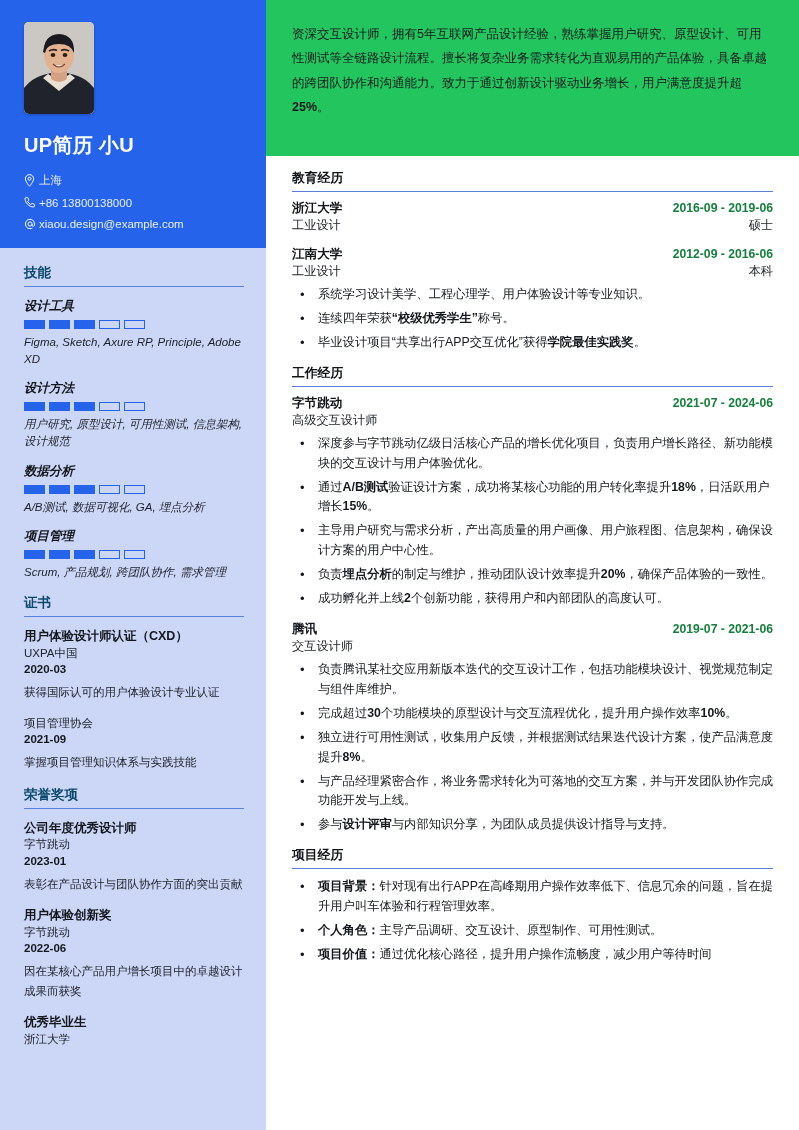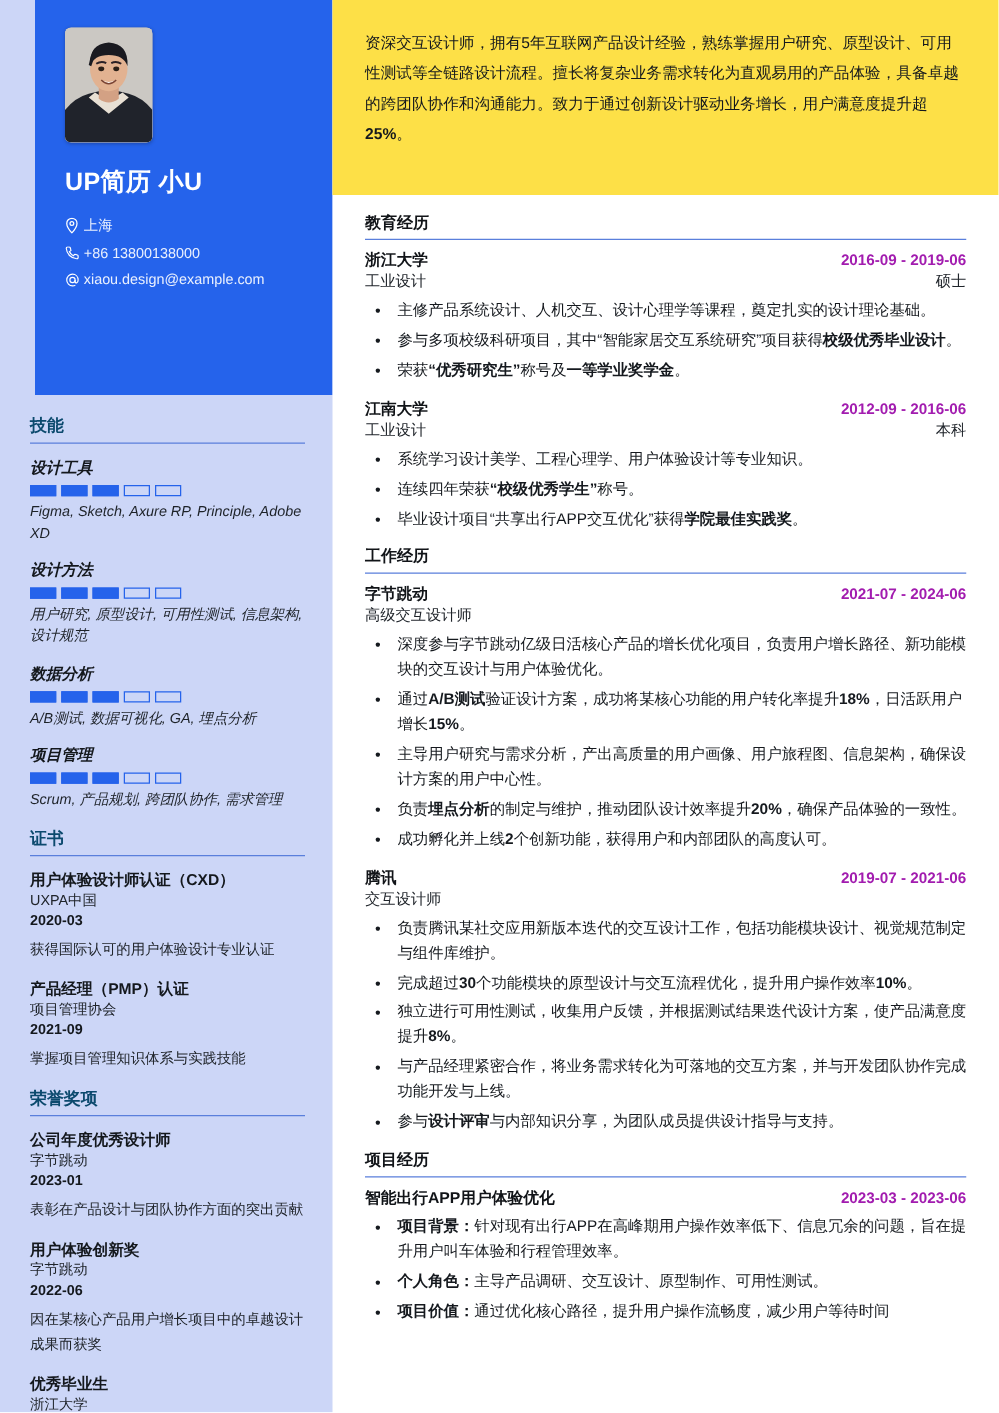--- a/index.html
+++ b/index.html
@@ -23,22 +23,21 @@
   .sidebar {
     width: 266px;
     flex: 0 0 266px;
     background: #ccd6f7;
     position: relative;
     overflow: hidden;
   }
   .sidebar-head {
     background: #2563eb;
     padding: 22px 22px 22px 24px;
-    height: 316px;
-    margin-left: 28px;
+    height: 248px;
   }
   .avatar {
     width: 70px;
     height: 92px;
     border-radius: 5px;
     overflow: hidden;
     background: #c9c6c1;
     position: relative;
     box-shadow: 0 1px 3px rgba(0,0,0,.25);
   }
@@ -126,21 +125,21 @@
   }
 
   
   .main {
     flex: 1 1 auto;
     min-width: 0;
     padding: 0;
     position: relative;
   }
   .summary {
-    background: #fde047;
+    background: #22c55e;
     padding: 22px 26px 24px 26px;
     font-size: 12.5px;
     line-height: 1.95;
     color: #14181d;
     min-height: 156px;
   }
   .summary b { font-weight: bold; }
 
   .main-body { padding: 14px 26px 0 26px; }
 
@@ -163,21 +162,21 @@
     gap: 10px;
   }
   .job-name {
     font-size: 12.6px;
     font-weight: bold;
     color: #111418;
   }
   .job-date {
     font-size: 12.2px;
     font-weight: bold;
-    color: #a21caf;
+    color: #15803d;
     white-space: nowrap;
   }
   .job-sub {
     font-size: 12.2px;
     color: #20252b;
     white-space: nowrap;
   }
   .job-deg {
     font-size: 12.2px;
     color: #20252b;
@@ -317,21 +316,20 @@
 
       <div class="sb-sec-title">证书</div>
       <div>
         <div class="entry">
           <div class="entry-title">用户体验设计师认证（CXD）</div>
           <div class="entry-org">UXPA中国</div>
           <div class="entry-date">2020-03</div>
           <div class="entry-desc">获得国际认可的用户体验设计专业认证</div>
         </div>
         <div class="entry">
-          <div class="entry-title">产品经理（PMP）认证</div>
           <div class="entry-org">项目管理协会</div>
           <div class="entry-date">2021-09</div>
           <div class="entry-desc">掌握项目管理知识体系与实践技能</div>
         </div>
       </div>
 
       <div class="sb-sec-title">荣誉奖项</div>
       <div>
         <div class="entry">
           <div class="entry-title">公司年度优秀设计师</div>
@@ -365,25 +363,20 @@
 
         <div class="job">
           <div class="job-row">
             <span class="job-name">浙江大学</span>
             <span class="job-date">2016-09 - 2019-06</span>
           </div>
           <div class="job-row">
             <span class="job-sub">工业设计</span>
             <span class="job-deg">硕士</span>
           </div>
-          <ul class="bullets">
-            <li>主修产品系统设计、人机交互、设计心理学等课程，奠定扎实的设计理论基础。</li>
-            <li>参与多项校级科研项目，其中“智能家居交互系统研究”项目获得<b>校级优秀毕业设计</b>。</li>
-            <li>荣获<b>“优秀研究生”</b>称号及<b>一等学业奖学金</b>。</li>
-          </ul>
         </div>
 
         <div class="job">
           <div class="job-row">
             <span class="job-name">江南大学</span>
             <span class="job-date">2012-09 - 2016-06</span>
           </div>
           <div class="job-row">
             <span class="job-sub">工业设计</span>
             <span class="job-deg">本科</span>
@@ -427,24 +420,20 @@
             <li>与产品经理紧密合作，将业务需求转化为可落地的交互方案，并与开发团队协作完成功能开发与上线。</li>
             <li>参与<b>设计评审</b>与内部知识分享，为团队成员提供设计指导与支持。</li>
           </ul>
         </div>
       </div>
 
       <div class="sec gap">
         <div class="sec-title">项目经历</div>
 
         <div class="job">
-          <div class="job-row">
-            <span class="job-name">智能出行APP用户体验优化</span>
-            <span class="job-date">2023-03 - 2023-06</span>
-          </div>
           <ul class="bullets">
             <li><b>项目背景：</b>针对现有出行APP在高峰期用户操作效率低下、信息冗余的问题，旨在提升用户叫车体验和行程管理效率。</li>
             <li><b>个人角色：</b>主导产品调研、交互设计、原型制作、可用性测试。</li>
             <li><b>项目价值：</b>通过优化核心路径，提升用户操作流畅度，减少用户等待时间</li>
           </ul>
         </div>
       </div>
 
     </div>
   </section>

